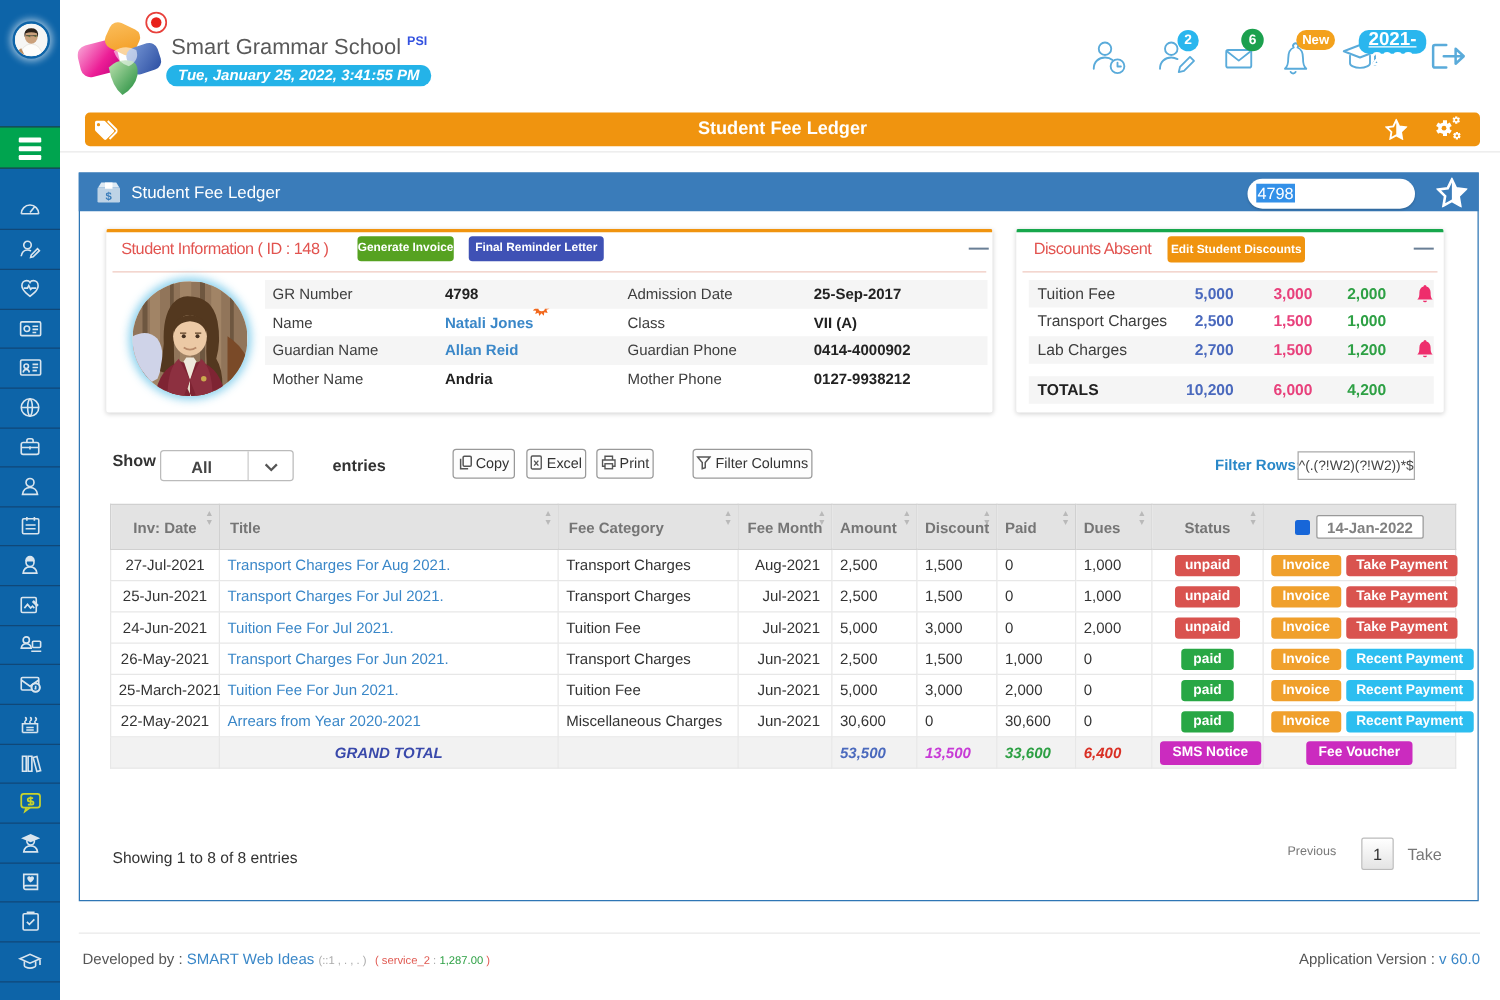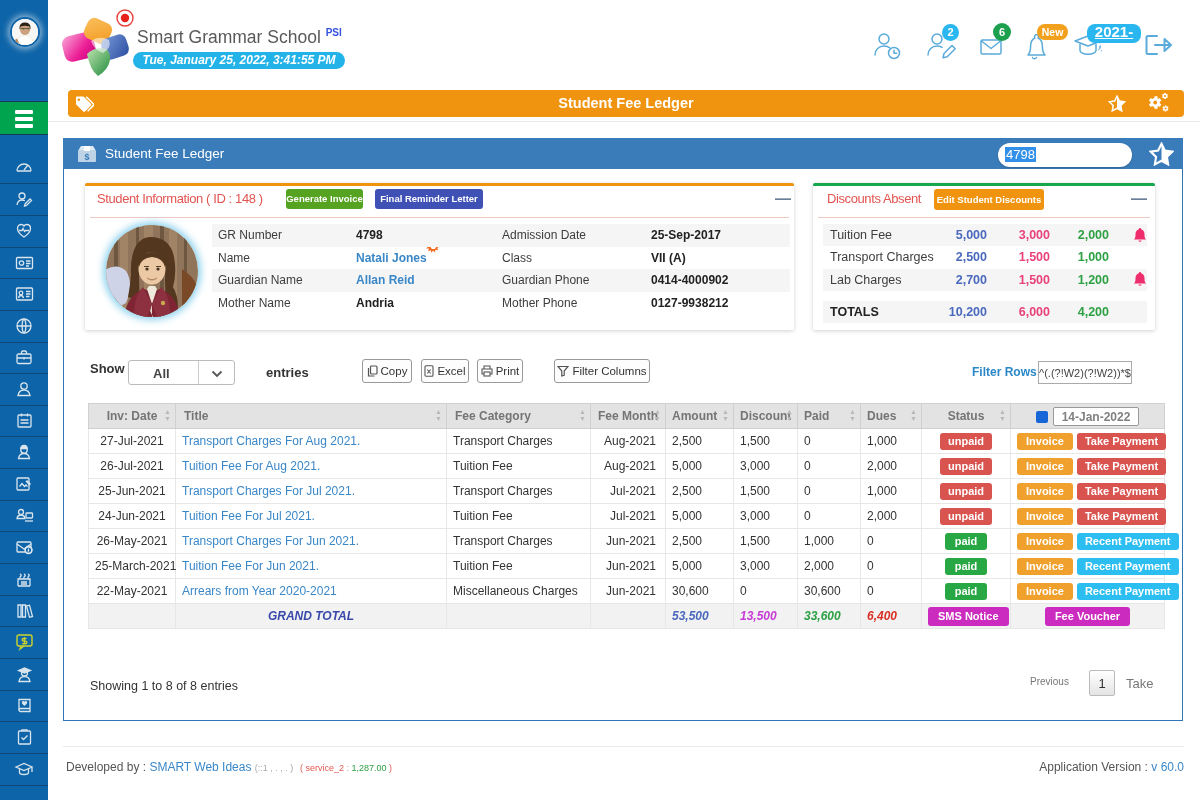--- a/index.html
+++ b/index.html
@@ -57,21 +57,21 @@
 .num3{right:38px;color:#2da044;}
 .stripe{background:#f5f5f5;}
 
 #showrow{left:90px;top:361px;font-size:13px;color:#333;font-weight:bold;}
 #selAll{left:128px;top:360px;width:107px;height:25px;border:1px solid #bbb;border-radius:3px;background:#fff;}
 .cbtn{position:absolute;top:359px;height:24px;line-height:22px;border:1px solid #999;border-radius:3px;background:#fdfdfd;color:#333;font-size:11.5px;text-align:center;white-space:nowrap;}
 #filterlbl{left:972px;top:365px;color:#2a88c8;font-size:12px;font-weight:bold;}
 #filterinp{left:1038px;top:361px;width:94px;height:23px;border:1px solid #aaa;background:#fff;font-size:11px;color:#444;text-align:center;line-height:22px;}
 
 #ftable{left:88px;top:403px;width:1076px;border-collapse:collapse;font-size:12px;color:#333;table-layout:fixed;}
-#ftable th{background:#e3e3e3;color:#757575;font-size:12px;height:25px;font-weight:bold;border:1px solid #d0d0d0;position:relative;white-space:nowrap;overflow:visible;}
+#ftable th{background:#e3e3e3;color:#757575;font-size:12px;height:36px;font-weight:bold;border:1px solid #d0d0d0;position:relative;white-space:nowrap;overflow:visible;}
 #ftable td{height:24px;border:1px solid #e7e7e7;padding:0 6px;white-space:nowrap;overflow:visible;line-height:24px;}
 .sarr{position:absolute;right:4px;top:5px;line-height:6.5px;font-size:7px;color:#b9b9b9;}
 .tc{text-align:center;}
 .tr{text-align:right;padding-right:9px !important;}
 .badge2{display:inline-block;color:#fff;font-weight:bold;font-size:11px;border-radius:3px;padding:0 8px;line-height:17px;height:17px;vertical-align:middle;}
 .bUnpaid{background:#d9534f;}
 .bPaid{background:#28a745;padding:0 10px;}
 .bInv{background:#f0a02c;margin-right:4px;padding:0 9px;}
 .bTake{background:#d9534f;}
 .bRecent{background:#2cbef0;}
@@ -364,32 +364,20 @@
   </tr>
   <tr>
           <td class="tc">27-Jul-2021</td>
           <td class="blue">Transport Charges For Aug 2021.</td>
           <td>Transport Charges</td>
           <td class="tr">Aug-2021</td>
           <td>2,500</td>
           <td>1,500</td>
           <td>0</td>
           <td>1,000</td>
-          <td class="tc"><span class="badge2 bUnpaid">unpaid</span></td>
-          <td class="tc"><span class="badge2 bInv">Invoice</span><span class="badge2 bTake">Take Payment</span></td>
-        </tr>
-  <tr>
-          <td class="tc">26-Jul-2021</td>
-          <td class="blue">Tuition Fee For Aug 2021.</td>
-          <td>Tuition Fee</td>
-          <td class="tr">Aug-2021</td>
-          <td>5,000</td>
-          <td>3,000</td>
-          <td>0</td>
-          <td>2,000</td>
           <td class="tc"><span class="badge2 bUnpaid">unpaid</span></td>
           <td class="tc"><span class="badge2 bInv">Invoice</span><span class="badge2 bTake">Take Payment</span></td>
         </tr>
   <tr>
           <td class="tc">25-Jun-2021</td>
           <td class="blue">Transport Charges For Jul 2021.</td>
           <td>Transport Charges</td>
           <td class="tr">Jul-2021</td>
           <td>2,500</td>
           <td>1,500</td>

